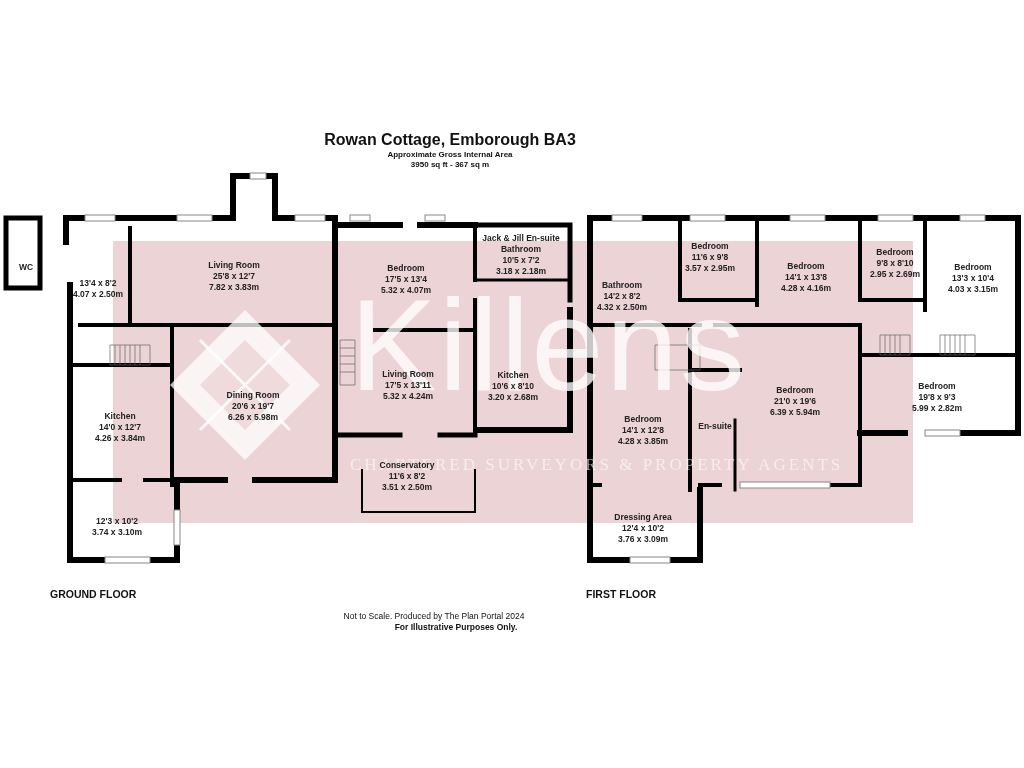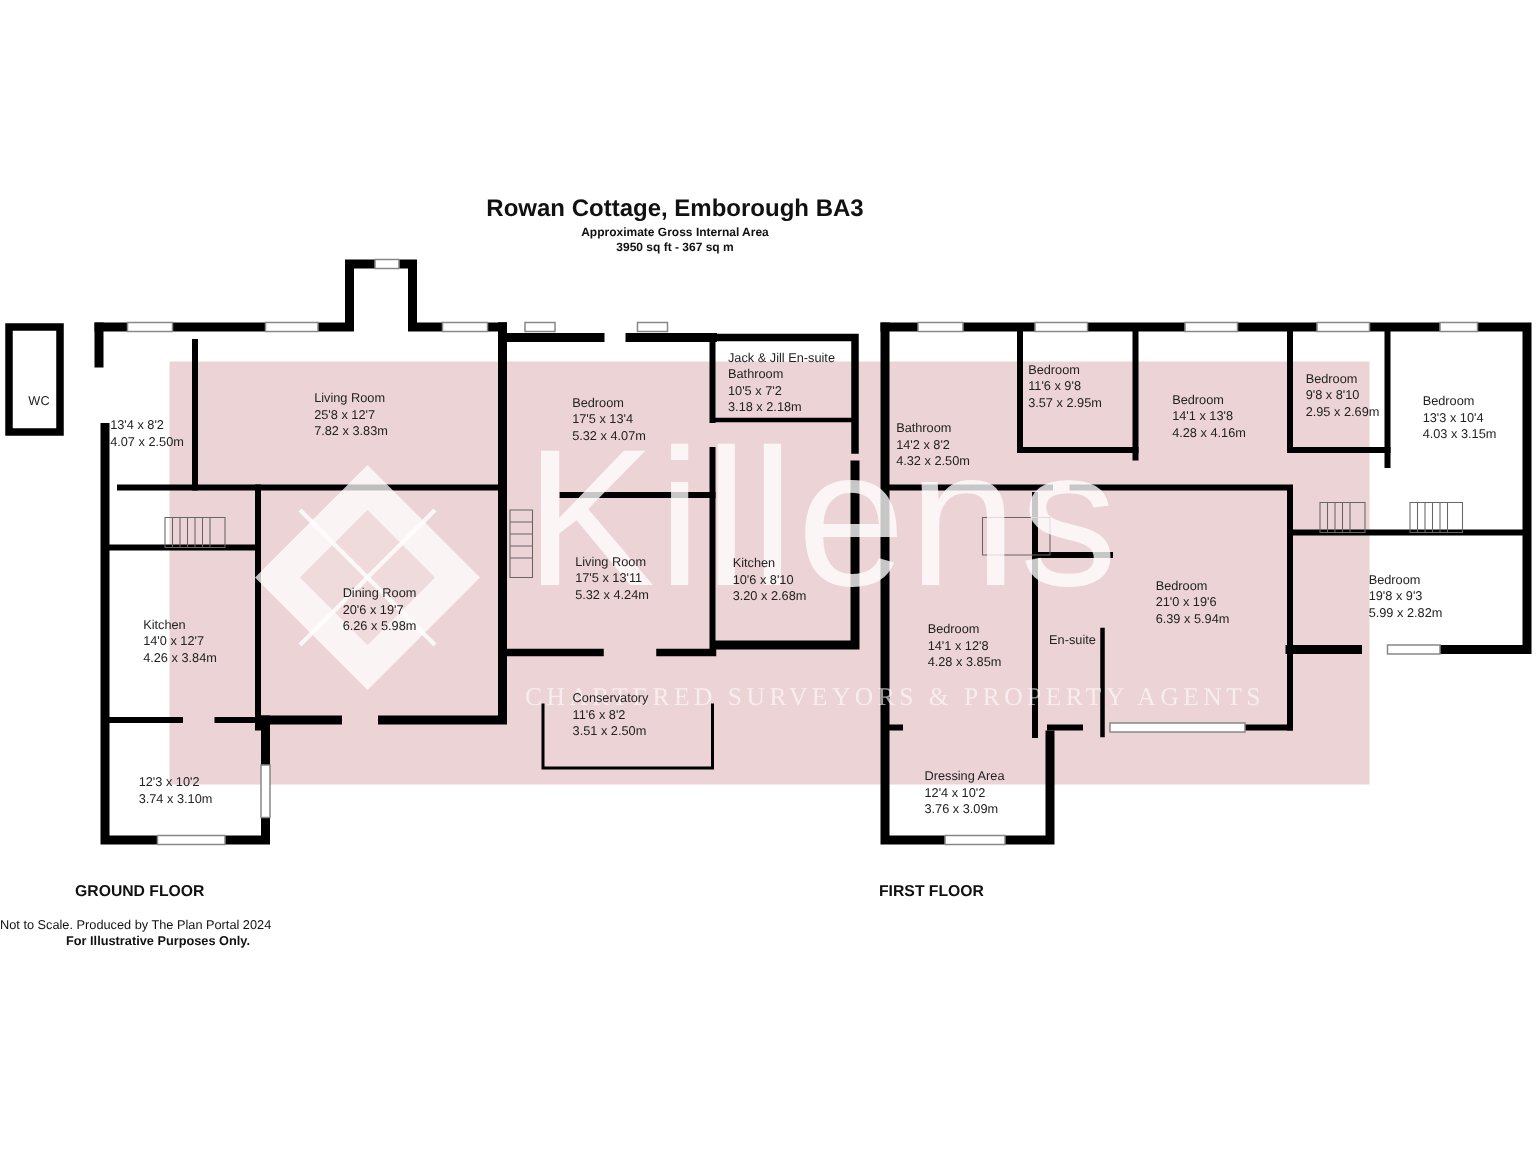--- a/index.html
+++ b/index.html
@@ -11,26 +11,26 @@
   }
   .header { position: absolute; left: 0; width: 900px; top: 130px; text-align: center; }
   .title { font-size: 16px; font-weight: bold; line-height: 20px; }
   .subtitle { font-size: 8px; font-weight: bold; line-height: 10px; }
   .watermark-band {
     position: absolute; left: 113px; top: 241px; width: 800px; height: 282px;
     background: #ecd3d6; z-index: 0;
   }
   .plan-svg { position: absolute; left: 0; top: 0; z-index: 1; }
   .room-label {
-    position: absolute; z-index: 3; text-align: left;
-    font-size: 8.5px; line-height: 11px; font-weight: normal; color: #222;
+    position: absolute; z-index: 3; text-align: center;
+    font-size: 8.5px; line-height: 11px; font-weight: bold; color: #222;
     transform: translateX(-50%); white-space: nowrap;
   }
   .floor-label { position: absolute; z-index: 3; font-size: 10.5px; font-weight: bold; }
-  .footer { position: absolute; left: 0; width: 868px; top: 611px; z-index: 3; }
+  .footer { position: absolute; left: 0; width: 868px; top: 611px; text-align: center; z-index: 3; }
   .footer .note { font-size: 8.5px; line-height: 11px; }
   .footer .disclaimer { font-size: 8.5px; line-height: 11px; font-weight: bold; margin-left: 44px; }
   .wm-word {
     position: absolute; z-index: 2; color: rgba(255,255,255,0.78);
     font-size: 130px; font-weight: normal; letter-spacing: 2px;
     left: 350px; top: 275px; line-height: 140px;
   }
   .wm-sub {
     position: absolute; z-index: 2; color: rgba(255,255,255,0.6);
     font-family: "Liberation Serif", serif; font-size: 17px; letter-spacing: 3px;

